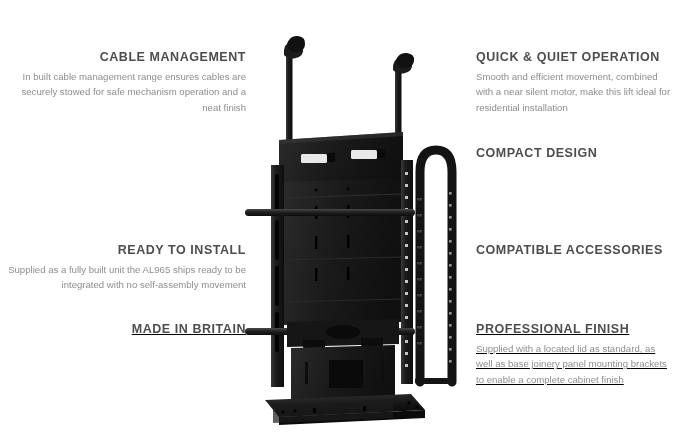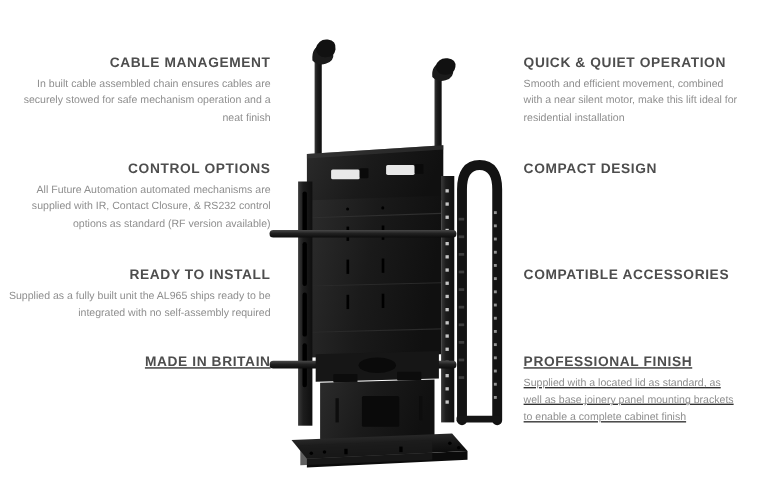--- a/index.html
+++ b/index.html
@@ -73,31 +73,27 @@
   }
   #product svg { display: block; }
 </style>
 </head>
 <body>
 
 <div id="stage">
 
   <div class="feature col-left row1">
     <p class="f-title">CABLE MANAGEMENT</p>
-    <p class="f-body">In built cable assembled chain ensures cables are securely stowed for safe mechanism operation and a neat finish</p>
-  </div>
-
-  <div class="feature col-left row2">
-    <p class="f-title">CONTROL OPTIONS</p>
-    <p class="f-body">All Future Automation automated mechanisms are supplied with IR, Contact Closure, &amp; RS232 control options as standard (RF version available)</p>
-  </div>
+    <p class="f-body">In built cable management range ensures cables are securely stowed for safe mechanism operation and a neat finish</p>
+  </div>
+
 
   <div class="feature col-left row3">
     <p class="f-title">READY TO INSTALL</p>
-    <p class="f-body">Supplied as a fully built unit the AL965 ships ready to be integrated with no self-assembly required</p>
+    <p class="f-body">Supplied as a fully built unit the AL965 ships ready to be integrated with no self-assembly movement</p>
   </div>
 
   <div class="feature col-left row4">
     <p class="f-title">MADE IN BRITAIN</p>
   </div>
 
   <div class="feature col-right row1">
     <p class="f-title">QUICK &amp; QUIET OPERATION</p>
     <p class="f-body">Smooth and efficient movement, combined with a near silent motor, make this lift ideal for residential installation</p>
   </div>

